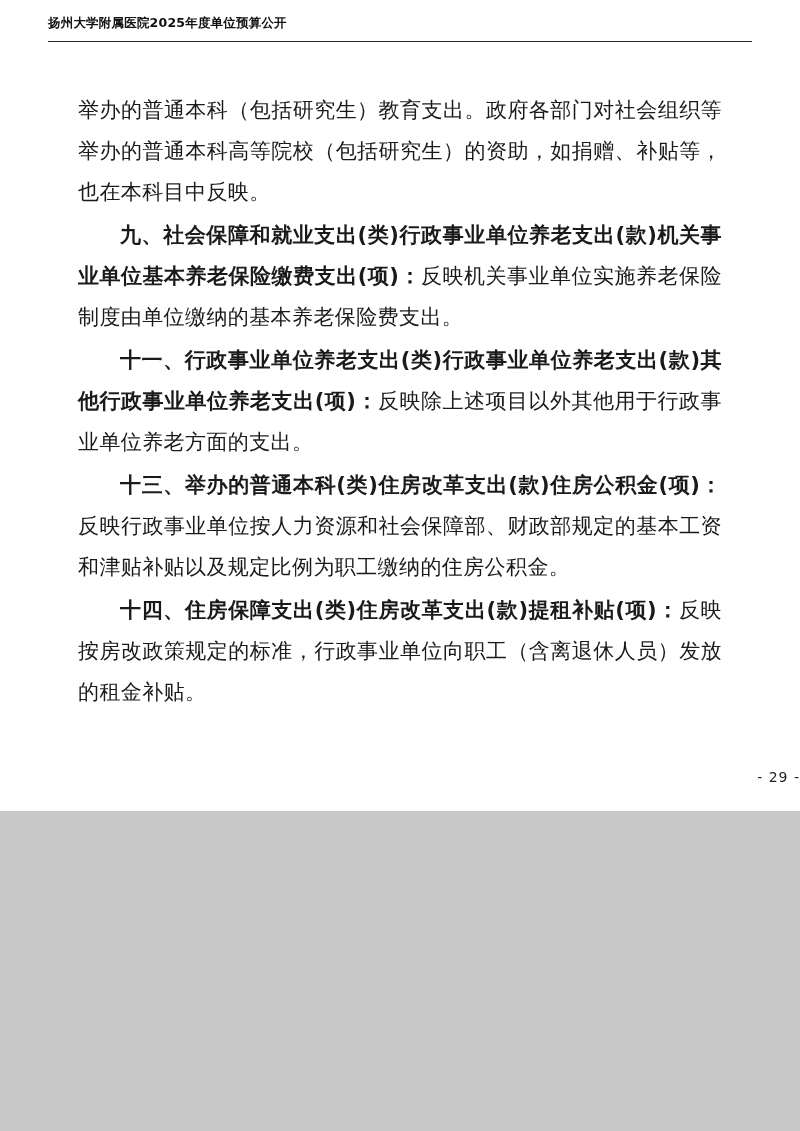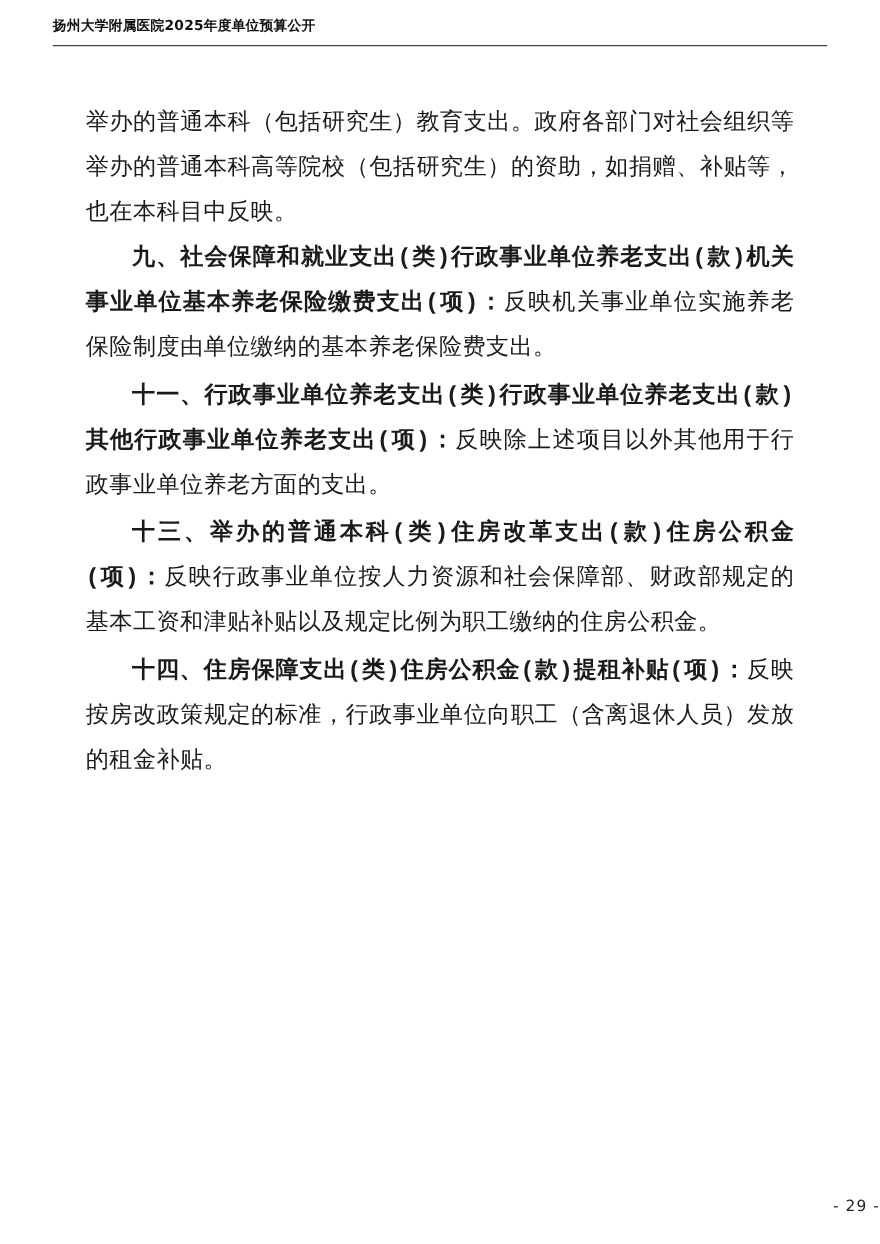--- a/index.html
+++ b/index.html
@@ -6,21 +6,21 @@
     margin: 0;
     padding: 0;
     background: #c8c8c8;
   }
   body {
     font-family: "DejaVu Sans", sans-serif;
   }
   .page {
     position: relative;
     width: 800px;
-    height: 1131px;
+    height: 811px;
     background: #ffffff;
     margin: 0 auto;
     overflow: hidden;
     box-sizing: border-box;
     padding-left: 22px;
   }
   .header {
     position: absolute;
     top: 14px;
     left: 48px;
@@ -53,21 +53,20 @@
     font-size: 21px;
     line-height: 41px;
     color: #1a1a1a;
     text-align: justify;
     text-justify: inter-ideograph;
     letter-spacing: 0.4px;
     font-family: "DejaVu Sans", sans-serif;
   }
   p.indent {
     text-indent: 2em;
-    font-family: Liberation Mono, monospace;
   }
   .bold {
     font-weight: bold;
   }
   .footer {
     position: absolute;
     bottom: 26px;
     left: 0;
     width: 100%;
     text-align: right;
@@ -100,21 +99,21 @@
     <p class="para indent">
       <span class="bold">十一、行政事业单位养老支出(类)行政事业单位养老支出(款)其他行政事业单位养老支出(项)：</span><span>反映除上述项目以外其他用于行政事业单位养老方面的支出。</span>
     </p>
 
 
     <p class="para indent">
       <span class="bold">十三、举办的普通本科(类)住房改革支出(款)住房公积金(项)：</span><span>反映行政事业单位按人力资源和社会保障部、财政部规定的基本工资和津贴补贴以及规定比例为职工缴纳的住房公积金。</span>
     </p>
 
     <p class="para indent">
-      <span class="bold">十四、住房保障支出(类)住房公积金(款)提租补贴(项)：</span><span>反映按房改政策规定的标准，行政事业单位向职工（含离退休人员）发放的租金补贴。</span>
+      <span class="bold">十四、住房保障支出(类)住房改革支出(款)提租补贴(项)：</span><span>反映按房改政策规定的标准，行政事业单位向职工（含离退休人员）发放的租金补贴。</span>
     </p>
 
   </div>
 
   <div class="footer">
     <span>- 29 -</span>
   </div>
 
 </div>
 

